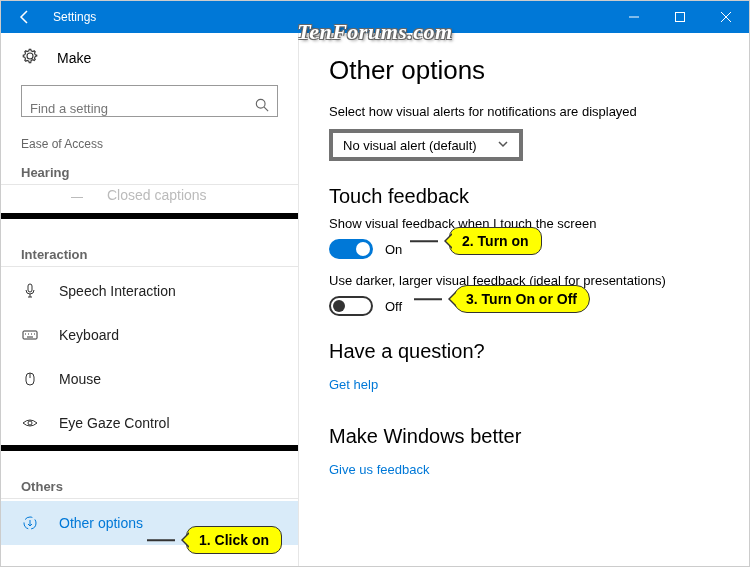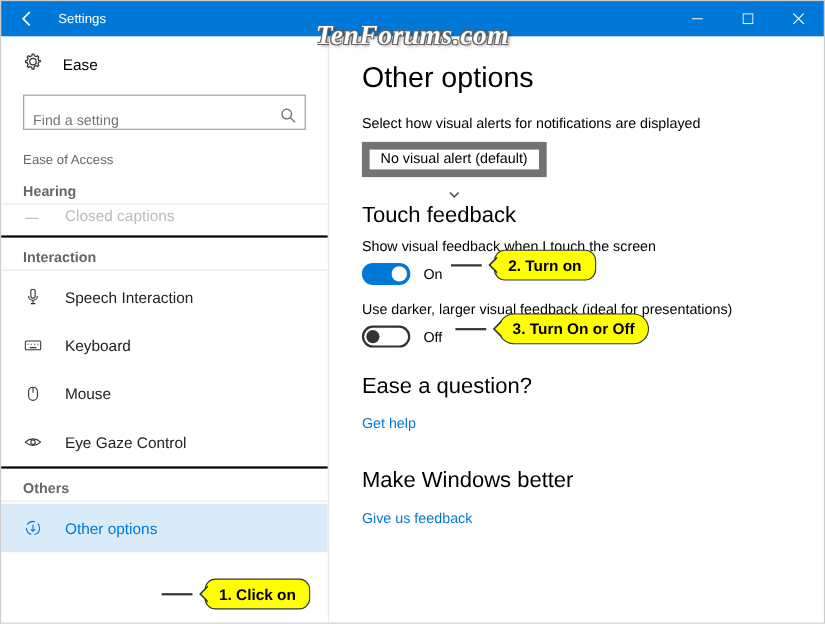--- a/index.html
+++ b/index.html
@@ -17,52 +17,52 @@
 
 
 .sidebar { width: 298px; border-right: 1px solid #e6e6e6; display: flex; flex-direction: column; overflow: hidden; }
 .home-row { display: flex; align-items: center; padding: 14px 20px 10px 20px; gap: 18px; }
 .home-row .label { font-size: 14px; }
 .searchbox { margin: 6px 20px 14px 20px; height: 32px; border: 1px solid #999; display: flex; align-items: flex-end; padding: 0 8px; justify-content: space-between; }
 .searchbox input { border: none; outline: none; font-size: 13px; color: #666; flex: 1; background: transparent; }
 
 .group-label { font-size: 12px; color: #666; padding: 6px 20px 6px 20px; }
 .subgroup-label { font-size: 13px; color: #666; padding: 8px 20px 4px 20px; border-bottom: 1px solid #e6e6e6; margin-bottom: 2px; font-weight: bold; }
-.subgroup-label.t { border-top: 2px solid #000000; padding-top: 10px; }
+.subgroup-label.t { border-top: 6px solid #000000; padding-top: 28px; }
 
 .nav-item { display: flex; align-items: center; height: 44px; padding: 0 20px; gap: 20px; font-size: 14px; color: #222; }
 .nav-item.active { background: #d9ebf9; color: #0078d7; }
 .nav-item .icon { width: 18px; display: flex; align-items: center; justify-content: center; color: #333; }
 .nav-item.active .icon { color: #0078d7; }
-.nav-closed { display: flex; align-items: center; padding: 2px 20px 8px 40px; gap: 20px; font-size: 14px; color: #bbb; }
+.nav-closed { display: flex; align-items: center; padding: 2px 20px 8px 40px; gap: 20px; font-size: 14px; color: #bbb; margin-left: 48px; }
 .nav-closed .dash { height: 1px; width: 12px; background: #bbb; margin-left: -18px; margin-right: 4px; }
 .nav-closed .txt { text-decoration: line-through; text-decoration-color: transparent; position: relative; top: -2px; }
 
 
 .main { flex: 1; padding: 22px 30px 10px 30px; overflow: hidden; }
 .main h1 { font-size: 26px; font-weight: 400; margin-bottom: 18px; }
 .lead { font-size: 13px; margin-bottom: 10px; }
-.select { display: inline-flex; align-items: center; border: 7px solid #737373; height: 32px; padding: 0 10px; font-size: 13px; gap: 20px; flex-direction: column; }
+.select { display: inline-flex; align-items: center; border: 4px solid #737373; height: 32px; padding: 0 10px; font-size: 13px; gap: 20px; }
 .select .chev { font-size: 11px; color: #555; }
 
 .section-title { font-size: 20px; font-weight: 400; margin-top: 24px; margin-bottom: 8px; }
 .setting-label { font-size: 13px; margin-bottom: 8px; }
 
 .toggle-row { display: flex; align-items: center; gap: 12px; margin-bottom: 14px; }
 .toggle { width: 44px; height: 20px; border-radius: 10px; position: relative; }
 .toggle.on { background: #0078d7; }
 .toggle.on::after { content: ""; position: absolute; right: 3px; top: 3px; width: 14px; height: 14px; background: #fff; border-radius: 50%; }
 .toggle.off { background: #fff; border: 2px solid #333; }
 .toggle.off::after { content: ""; position: absolute; left: 2px; top: 2px; width: 12px; height: 12px; background: #333; border-radius: 50%; }
 .toggle-state { font-size: 13px; }
 
 .link { color: #0078d7; font-size: 13px; margin-top: 6px; display: inline-block; }
 
 
-.watermark { position: absolute; top: 18px; left: 50%; transform: translateX(-50%); font-family: Georgia, serif; font-style: italic; font-weight: bold; font-size: 25px; color: #fff; text-shadow: -1px -1px 0 #666, 1px -1px 0 #666, -1px 1px 0 #666, 1px 1px 0 #666, 2px 2px 3px rgba(0,0,0,.4); letter-spacing: 0.5px; pointer-events: none; }
+.watermark { position: absolute; top: 18px; left: 50%; transform: translateX(-50%); font-family: Georgia, serif; font-style: italic; font-weight: bold; font-size: 22px; color: #fff; text-shadow: -1px -1px 0 #666, 1px -1px 0 #666, -1px 1px 0 #666, 1px 1px 0 #666, 2px 2px 3px rgba(0,0,0,.4); letter-spacing: 0.5px; pointer-events: none; }
 
 
 .callout { position: absolute; background: #ffff00; border: 1.5px solid #333; border-radius: 10px; padding: 5px 12px; font-weight: bold; font-size: 14px; font-family: Arial, sans-serif; white-space: nowrap; }
 .callout::before { content: ""; position: absolute; left: -14px; top: 50%; transform: translateY(-50%); border: 8px solid transparent; border-right-color: #333; }
 .callout::after { content: ""; position: absolute; left: -11px; top: 50%; transform: translateY(-50%); border: 7px solid transparent; border-right-color: #ffff00; }
 .callout .line { position: absolute; height: 1.5px; background: #333; left: -40px; top: 50%; width: 28px; transform: translateY(-50%); }
 </style>
 </head>
 <body>
 
@@ -94,21 +94,21 @@
 
 <div class="content">
 
   <div class="sidebar">
     <div class="home-row">
       <span class="icon">
         <svg width="18" height="18" viewBox="0 0 24 24">
             <path fill="none" stroke="#333" stroke-width="1.5" d="M12 8a4 4 0 1 0 0 8 4 4 0 0 0 0-8zm9 4l-2 .5-1 2.4 1 1.7-1.4 1.4-1.7-1-2.4 1L13 21h-2l-.5-2-2.4-1-1.7 1L5 17.6l1-1.7-1-2.4L3 13v-2l2-.5 1-2.4-1-1.7L6.4 5l1.7 1 2.4-1L11 3h2l.5 2 2.4 1 1.7-1L19 6.4l-1 1.7 1 2.4 2 .5z"></path>
           </svg>
       </span>
-      <span class="label">Ease</span>
+      <span class="label">Make</span>
     </div>
 
     <div class="searchbox">
       <input type="text" placeholder="Find a setting" style="">
       <span>
         <svg width="14" height="14" viewBox="0 0 16 16">
             <circle cx="6.5" cy="6.5" r="5" stroke="#666" fill="none" stroke-width="1.3"></circle>
             <line x1="10.5" y1="10.5" x2="15" y2="15" stroke="#666" stroke-width="1.3"></line>
           </svg>
       </span>
@@ -199,21 +199,21 @@
       <div class="toggle on"></div>
       <span class="toggle-state">On</span>
     </div>
 
     <div class="setting-label">Use darker, larger visual feedback (ideal for presentations)</div>
     <div class="toggle-row">
       <div class="toggle off"></div>
       <span class="toggle-state">Off</span>
     </div>
 
-    <div class="section-title">Ease a question?</div>
+    <div class="section-title">Have a question?</div>
     <a class="link">Get help</a>
 
     <div class="section-title" style="margin-top:32px">Make Windows better</div>
     <a class="link">Give us feedback</a>
   </div>
 </div>
 
 <div class="watermark">TenForums.com</div>
 
 <div class="callout" style="left:185px; top:525px;">

